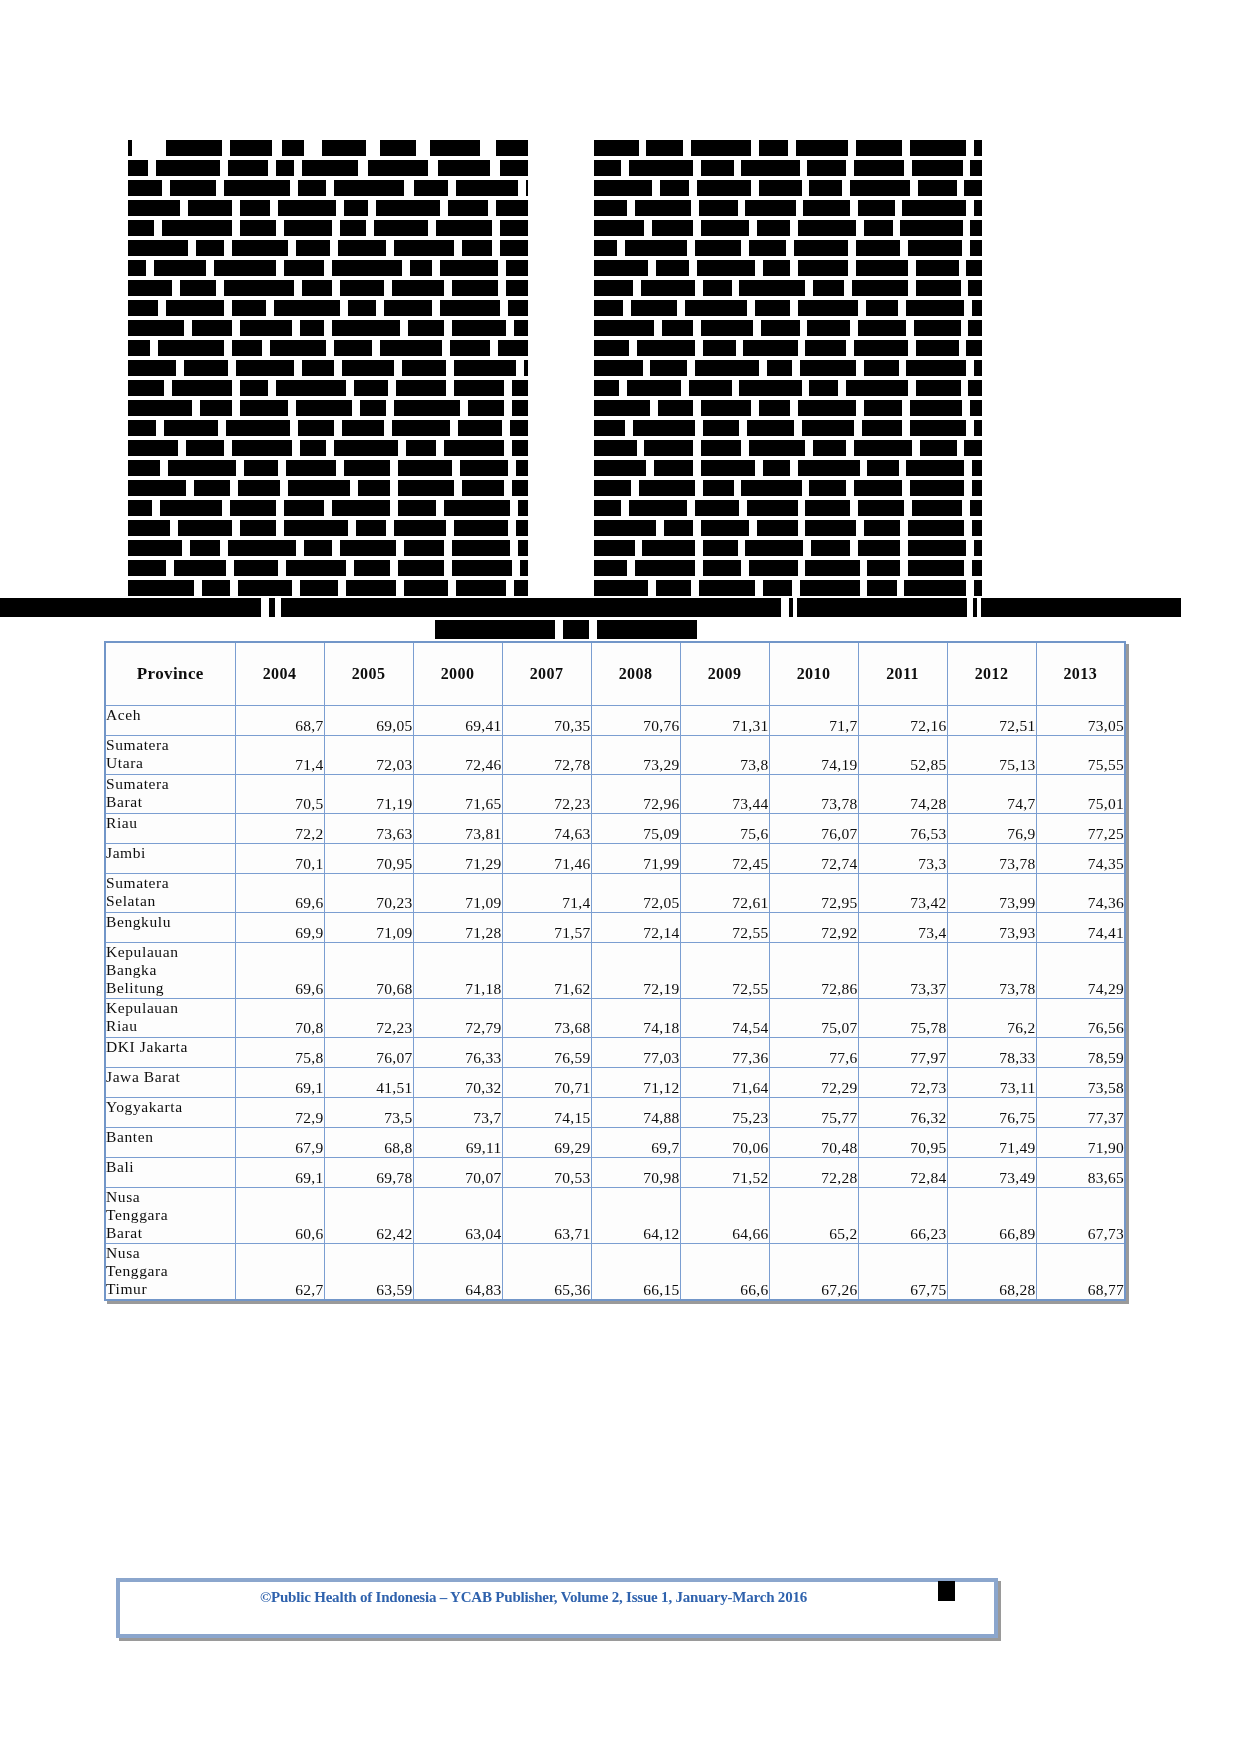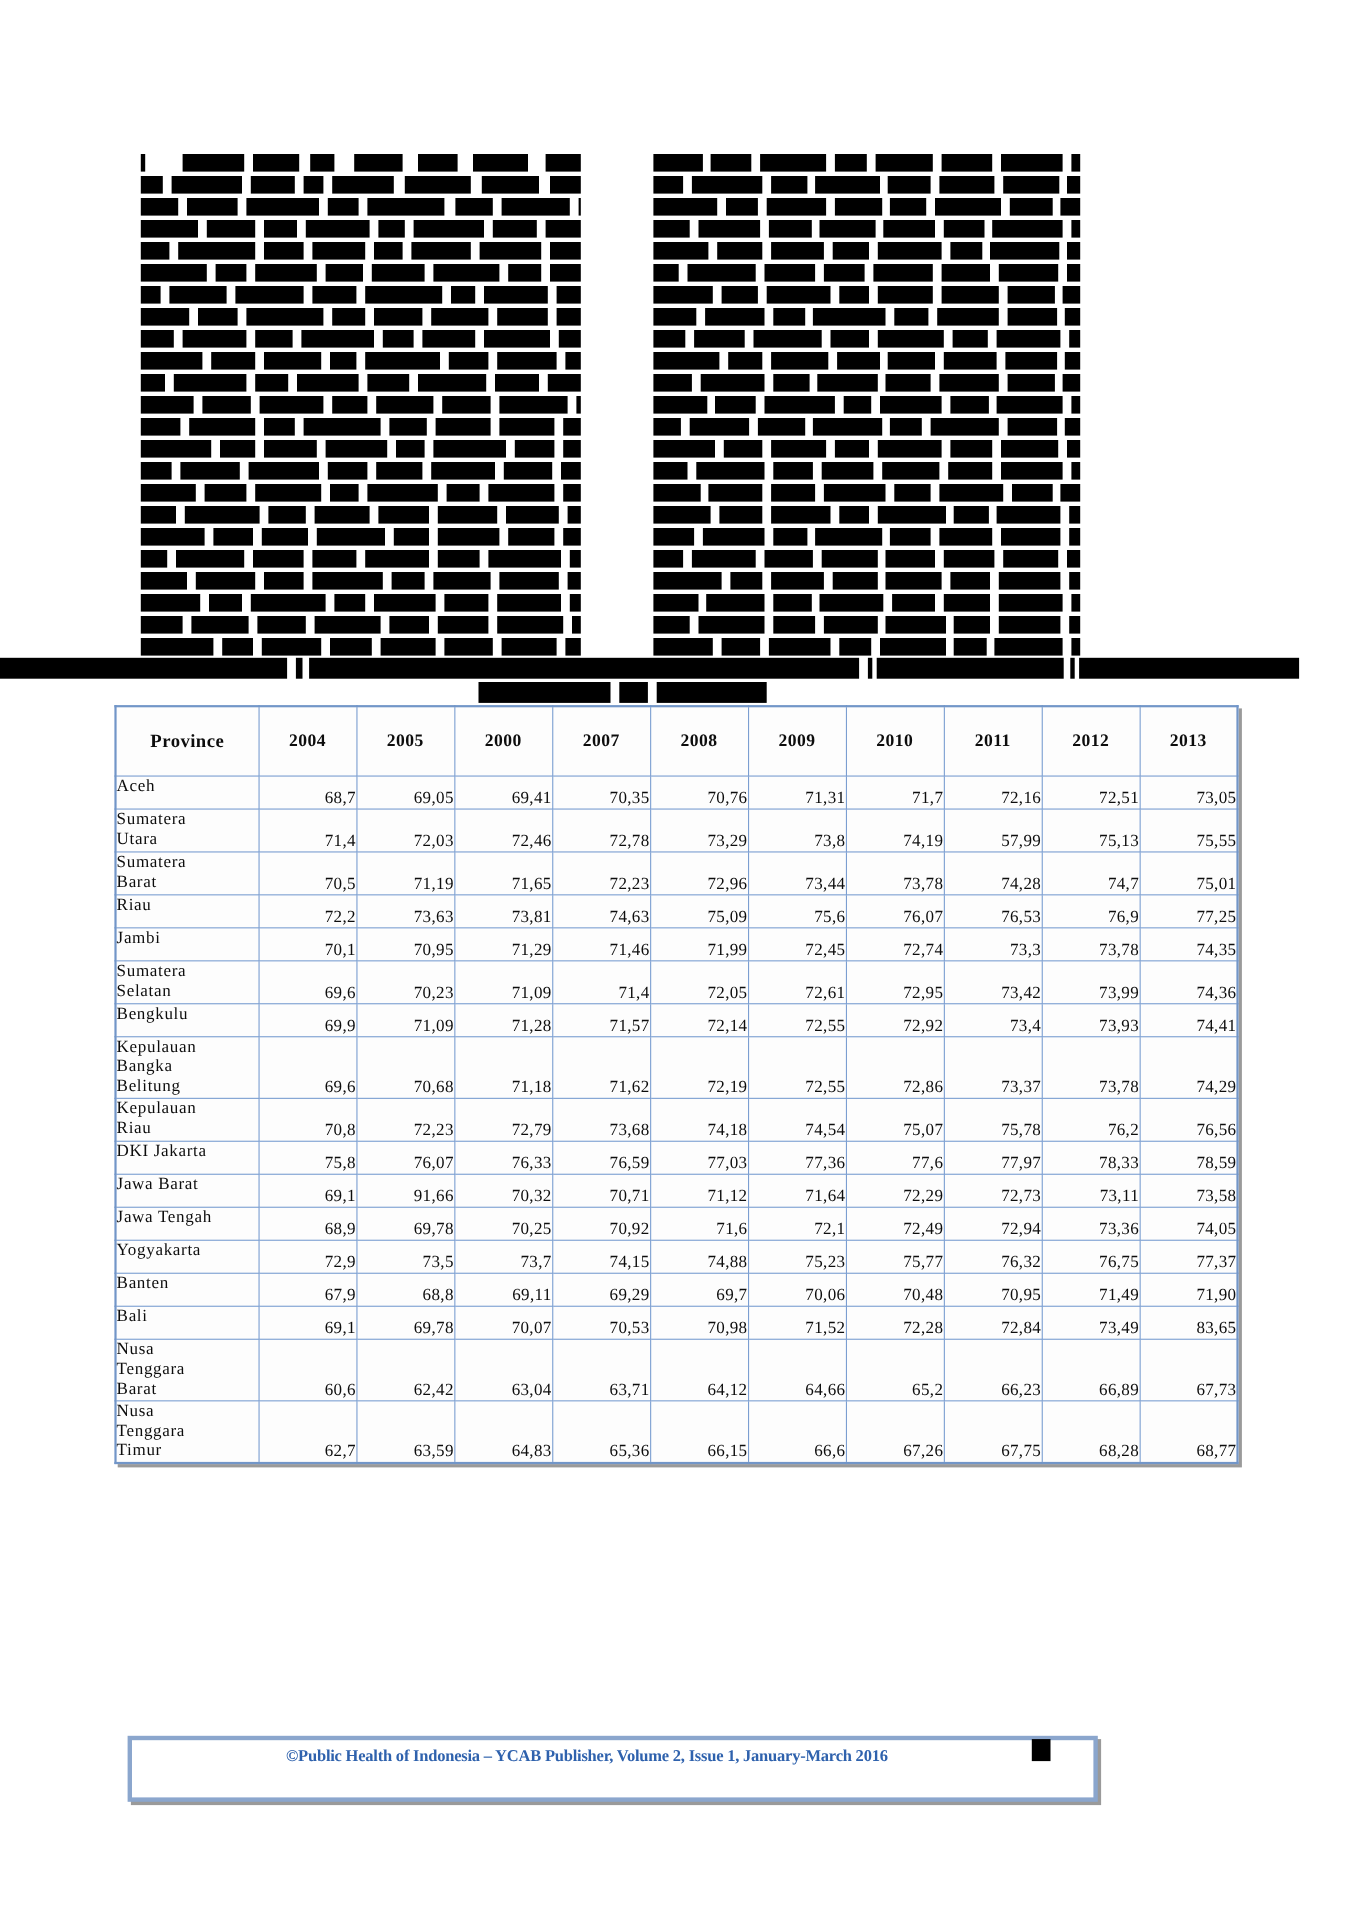--- a/index.html
+++ b/index.html
@@ -1003,21 +1003,21 @@
         </tr>
         <tr class="r2">
           <td class="prov">Sumatera<br>Utara</td>
           <td class="val">71,4</td>
           <td class="val">72,03</td>
           <td class="val">72,46</td>
           <td class="val">72,78</td>
           <td class="val">73,29</td>
           <td class="val">73,8</td>
           <td class="val">74,19</td>
-          <td class="val">57,99</td>
+          <td class="val">52,85</td>
           <td class="val">75,13</td>
           <td class="val">75,55</td>
         </tr>
         <tr class="r2">
           <td class="prov">Sumatera<br>Barat</td>
           <td class="val">70,5</td>
           <td class="val">71,19</td>
           <td class="val">71,65</td>
           <td class="val">72,23</td>
           <td class="val">72,96</td>
@@ -1114,42 +1114,29 @@
           <td class="val">77,03</td>
           <td class="val">77,36</td>
           <td class="val">77,6</td>
           <td class="val">77,97</td>
           <td class="val">78,33</td>
           <td class="val">78,59</td>
         </tr>
         <tr class="r1">
           <td class="prov">Jawa Barat</td>
           <td class="val">69,1</td>
-          <td class="val">91,66</td>
+          <td class="val">41,51</td>
           <td class="val">70,32</td>
           <td class="val">70,71</td>
           <td class="val">71,12</td>
           <td class="val">71,64</td>
           <td class="val">72,29</td>
           <td class="val">72,73</td>
           <td class="val">73,11</td>
           <td class="val">73,58</td>
-        </tr>
-        <tr class="r1">
-          <td class="prov">Jawa Tengah</td>
-          <td class="val">68,9</td>
-          <td class="val">69,78</td>
-          <td class="val">70,25</td>
-          <td class="val">70,92</td>
-          <td class="val">71,6</td>
-          <td class="val">72,1</td>
-          <td class="val">72,49</td>
-          <td class="val">72,94</td>
-          <td class="val">73,36</td>
-          <td class="val">74,05</td>
         </tr>
         <tr class="r1">
           <td class="prov">Yogyakarta</td>
           <td class="val">72,9</td>
           <td class="val">73,5</td>
           <td class="val">73,7</td>
           <td class="val">74,15</td>
           <td class="val">74,88</td>
           <td class="val">75,23</td>
           <td class="val">75,77</td>

